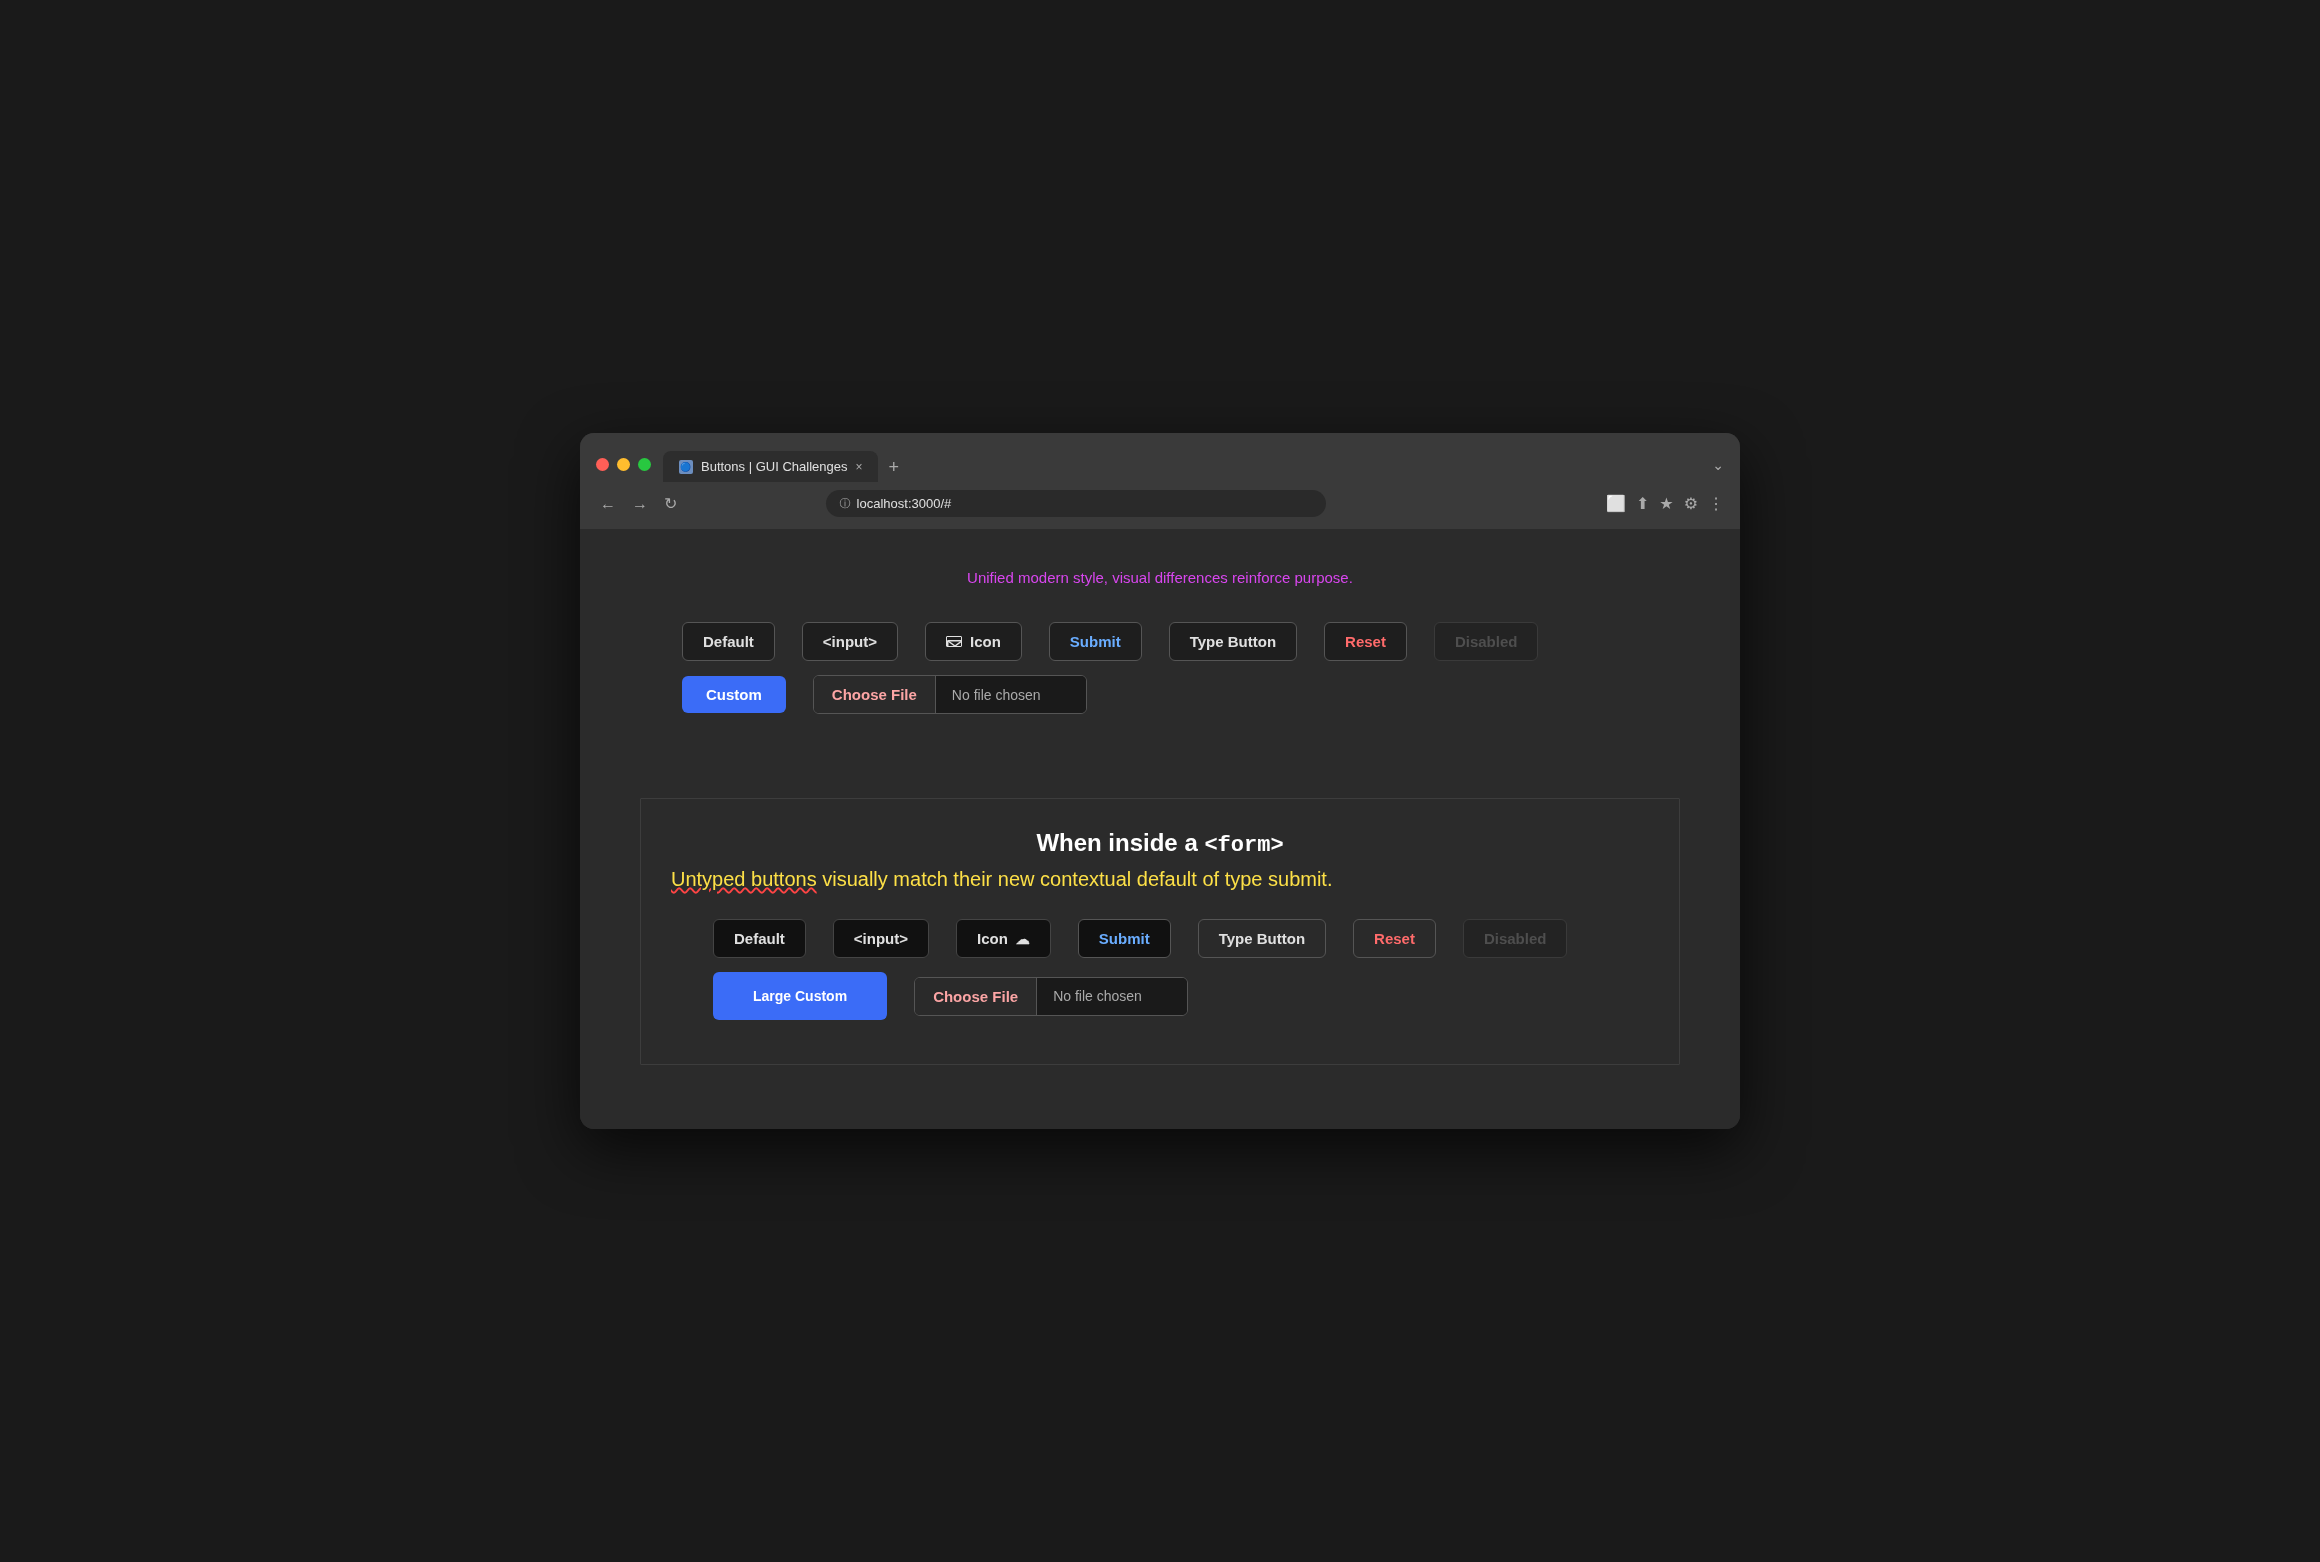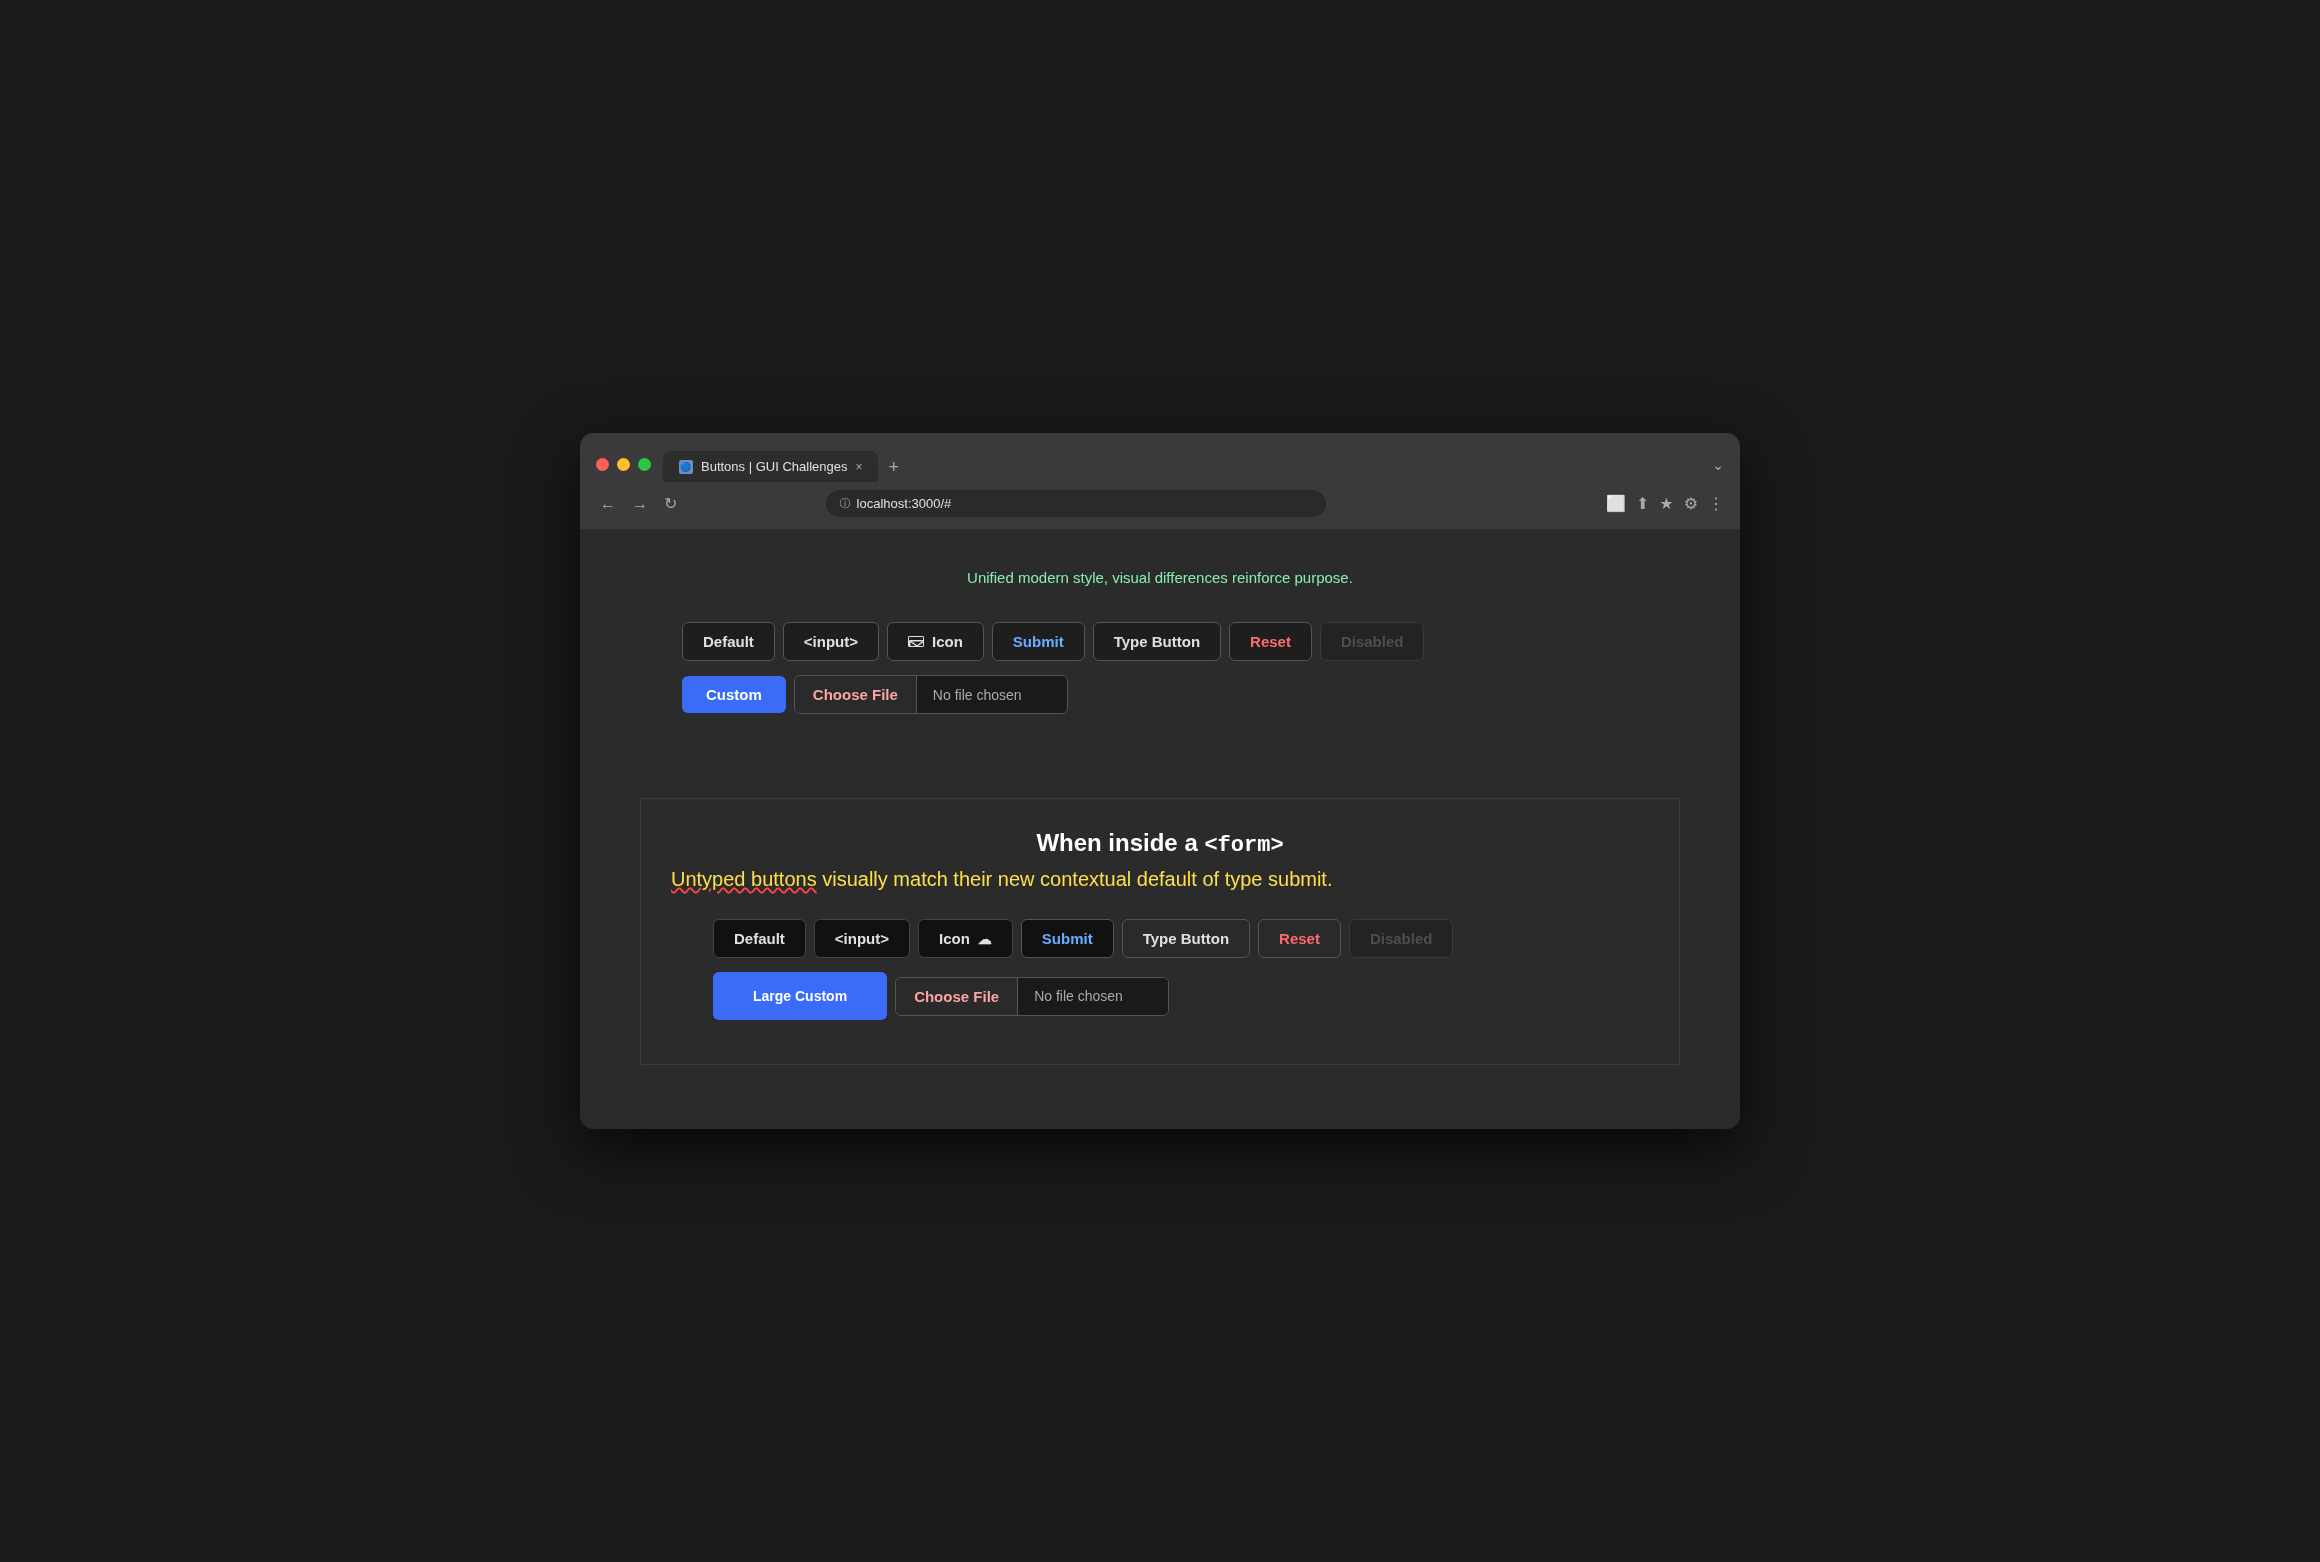--- a/index.html
+++ b/index.html
@@ -150,29 +150,29 @@
       text-align: center;
       font-size: 28px;
       font-weight: 700;
       color: #ffffff;
       margin-bottom: 10px;
     }
 
     .section-subtitle {
       text-align: center;
       font-size: 15px;
-      color: #86efac;
+      color: #d946ef;
       margin-bottom: 36px;
     }
 
     
     .button-row {
       display: flex;
       flex-wrap: wrap;
-      gap: 8px;
+      gap: 27px;
       align-items: center;
       margin-bottom: 14px;
       padding-left: 42px;
     }
 
     
     .btn {
       padding: 10px 20px;
       border-radius: 6px;
       font-size: 15px;

